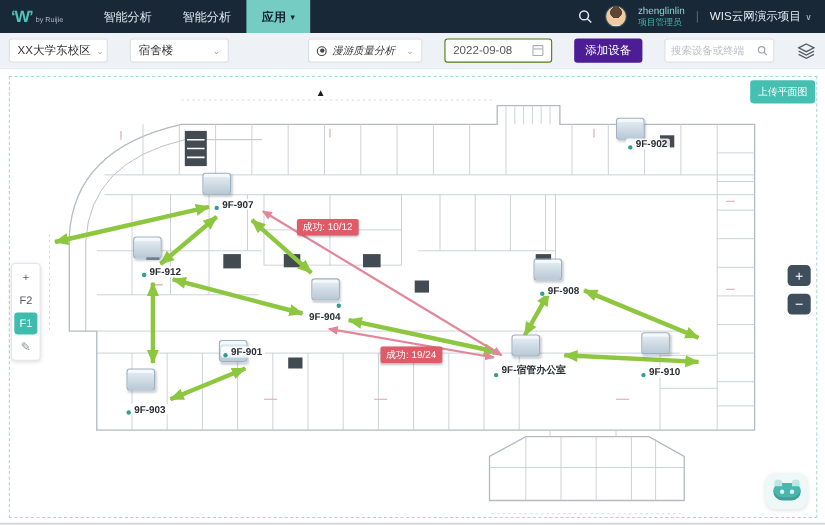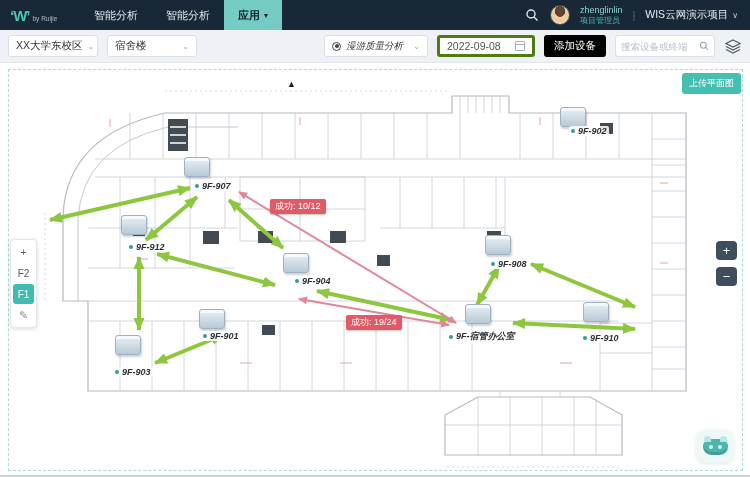--- a/index.html
+++ b/index.html
@@ -20,49 +20,49 @@
   .add-place { background:transparent; border:1px solid #8494a0; color:#eef3f7; font-size:10.5px; padding:3px 10px; border-radius:3px; cursor:pointer; white-space:nowrap; font-family:inherit;}
   .avatar { width:20px; height:20px; border-radius:50%; background:radial-gradient(circle at 50% 30%, #5a4632 0 34%, #f0cba2 35% 75%, #dfeaf2 76%); border:1px solid #3b4d5b; cursor:pointer; flex:none;}
   .user { line-height:1.15; }
   .user-name { color:#8fd6ce; font-size:9px; }
   .user-role { color:#46b8ad; font-size:8px; }
   .nav-divider { color:#5a6a76; font-size:11px; }
   .project { color:#e6edf2; font-size:10.5px; display:flex; align-items:center; gap:4px; cursor:pointer; white-space:nowrap;}
   .project .caret { font-size:8px; color:#b8c4cd; }
 
   
-  .toolbar { height:30px; background:#eef1f5; display:flex; align-items:center; padding:16px 8px; gap:9px; border-bottom:1px solid #e2e6ea;}
+  .toolbar { height:30px; background:#eef1f5; display:flex; align-items:center; padding:16px 8px; gap:20px; border-bottom:1px solid #e2e6ea;}
   .select { background:#fff; border:1px solid #dbe0e6; border-radius:3px; height:22px; font-size:10.5px; color:#333; padding:0 7px; display:flex; align-items:center; gap:5px; cursor:pointer; white-space:nowrap;}
   .select .sel-caret { margin-left:auto; color:#9aa2ab; font-size:8px; }
   .sel-campus { width:90px; }
   .sel-building { width:90px; }
   .tb-spacer { flex:1; }
   .radio-ico { width:9px; height:9px; border:1.5px solid #444; border-radius:50%; flex:none; position:relative;}
   .radio-ico::after{ content:""; position:absolute; inset:1.5px; background:#444; border-radius:50%;}
   .sel-analysis { width:104px;font-style:italic; }
-  .date-box { background:#fff; border:3px solid #4d7c0f; border-radius:3px; height:22px; width:98px; font-size:10.5px; color:#555; padding:0 7px; display:flex; align-items:center; cursor:pointer;}
+  .date-box { background:#fff; border:1px solid #4d7c0f; border-radius:3px; height:22px; width:98px; font-size:10.5px; color:#555; padding:0 7px; display:flex; align-items:center; cursor:pointer;}
   .cal-ico { margin-left:auto; width:10px; height:10px; border:1.2px solid #a7aeb6; border-radius:1px; position:relative;}
   .cal-ico::after{ content:""; position:absolute; left:0; right:0; top:2px; border-top:1.2px solid #a7aeb6;}
-  .add-device { background:#000000; border:none; color:#fff; font-size:10.5px; height:22px; padding:0 10px; border-radius:3px; cursor:pointer; font-family:inherit; white-space:nowrap;}
+  .add-device { background:#4c1d95; border:none; color:#fff; font-size:10.5px; height:22px; padding:0 10px; border-radius:3px; cursor:pointer; font-family:inherit; white-space:nowrap;}
   .search-box { background:#fff; border:1px solid #dbe0e6; border-radius:3px; height:22px; width:100px; display:flex; align-items:center; padding:0 5px; gap:3px;}
   .search-box input { border:none; outline:none; width:100%; font-size:9.5px; color:#333; font-family:inherit;}
   .search-box input::placeholder { color:#b9bfc7; }
   .stack-ico { width:18px; height:18px; display:flex; align-items:center; justify-content:center; cursor:pointer;}
 
   
   .map { position:relative; width:750px; height:415px; background:#fff; overflow:hidden;}
   .plan, .overlay { position:absolute; left:0; top:0; }
   .overlay { pointer-events:none; }
   .dashed-frame { position:absolute; left:8px; right:7px; top:6px; bottom:7px; border:1px dashed #a9ddd7; pointer-events:none;}
   .compass { position:absolute; font-size:9px; color:#1c1c1c; pointer-events:none;}
 
   .ap-icon { position:absolute; width:26px; height:20px; border-radius:3px; border:1px solid #9fb0bf;
     background:linear-gradient(#e8f0f5,#b9c9d6); box-shadow:inset 0 3px 0 rgba(255,255,255,.65), 1px 2px 2px rgba(60,80,100,.25); cursor:pointer;}
-  .ap-label { position:absolute; display:flex; align-items:center; gap:3px; font-size:9px; font-weight:bold; color:#2b2f33;
-    background:rgba(255,255,255,.85); padding:0 2px; border-radius:2px; white-space:nowrap;font-style:italic;}
+  .ap-label { position:absolute; display:flex; align-items:flex-end; gap:3px; font-size:9px; font-weight:bold; color:#2b2f33;
+    background:rgba(255,255,255,.85); padding:0 2px; border-radius:2px; white-space:nowrap;}
   .ap-dot { width:4px; height:4px; border-radius:50%; background:#2f9e94; flex:none;}
   .badge { position:absolute; background:#e05a68; color:#fff; font-size:9px; padding:1px 5px; border-radius:2px; white-space:nowrap; box-shadow:0 1px 2px rgba(0,0,0,.25); z-index:5;}
 
   .upload-btn { position:absolute; right:9px; top:10px; background:#45bfb2; color:#fff; border:none; font-size:9px; padding:4px 7px; border-radius:3px; cursor:pointer; font-family:inherit; z-index:6;}
 
   .floors { position:absolute; left:10px; top:176px; width:27px; background:#fff; border:1px solid #e3e6ea; border-radius:4px; box-shadow:0 1px 4px rgba(0,0,0,.14); display:flex; flex-direction:column; padding:2px; gap:1px; z-index:6;}
   .floor-btn { height:20px; font-size:10px; color:#556; display:flex; align-items:center; justify-content:center; border-radius:3px; cursor:pointer;}
   .floor-btn.active { background:#3fbcae; color:#fff; }
   .floor-btn.edit { color:#8a929a; font-size:11px; }
 
@@ -232,31 +232,31 @@
         <div class="ap-label" style="left: 193px; top: 118px;">
           <span class="ap-dot"></span>
           <span>9F-907</span>
         </div>
         <div class="ap-icon" style="left: 121px; top: 152px;"></div>
         <div class="ap-label" style="left: 127px; top: 179px;">
           <span class="ap-dot"></span>
           <span>9F-912</span>
         </div>
         <div class="ap-icon" style="left: 283px; top: 190px;"></div>
-        <div class="ap-label" style="left: 293px; top: 213px;">
+        <div class="ap-label" style="left: 279px; top: 213px; flex-direction: column;">
           <span class="ap-dot"></span>
           <span>9F-904</span>
         </div>
         <div class="ap-icon" style="left: 485px; top: 172px;"></div>
         <div class="ap-label" style="left: 489px; top: 196px;">
           <span class="ap-dot"></span>
           <span>9F-908</span>
         </div>
         <div class="ap-icon" style="left: 199px; top: 246px;"></div>
-        <div class="ap-label" style="left: 201px; top: 268px;">
+        <div class="ap-label" style="left: 201px; top: 252px;">
           <span class="ap-dot"></span>
           <span>9F-901</span>
         </div>
         <div class="ap-icon" style="left: 115px; top: 272px;"></div>
         <div class="ap-label" style="left: 113px; top: 304px;">
           <span class="ap-dot"></span>
           <span>9F-903</span>
         </div>
         <div class="ap-icon" style="left: 583px; top: 239px;"></div>
         <div class="ap-label" style="left: 581px; top: 270px;">

